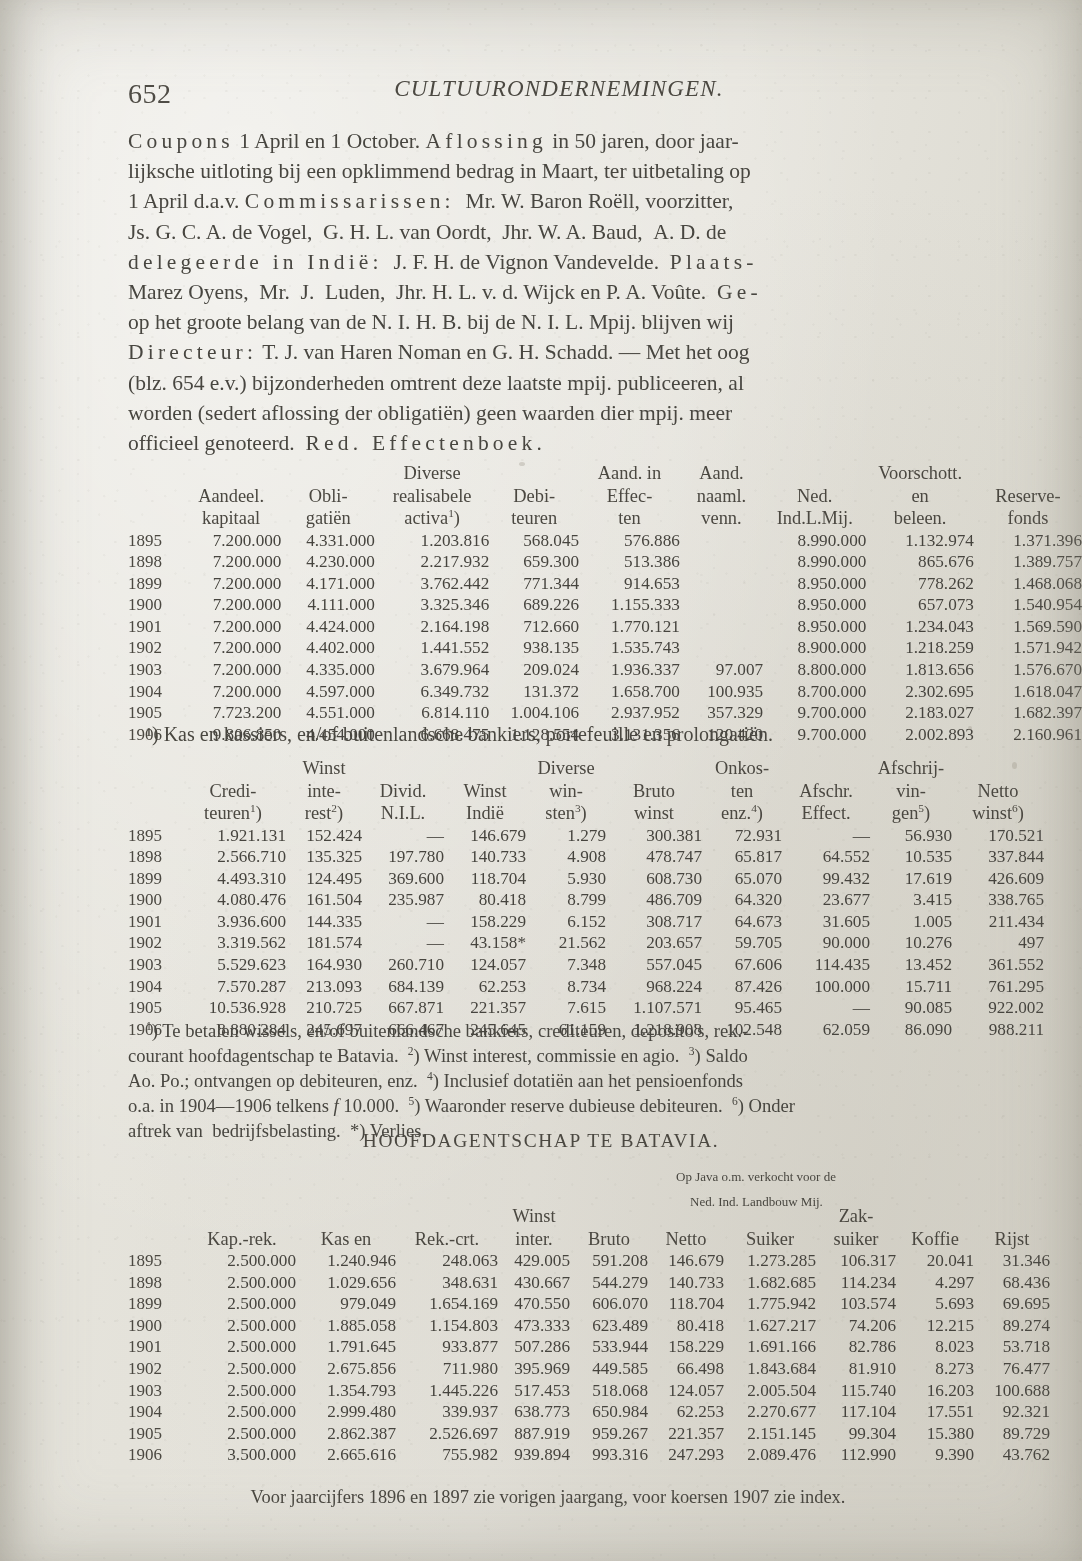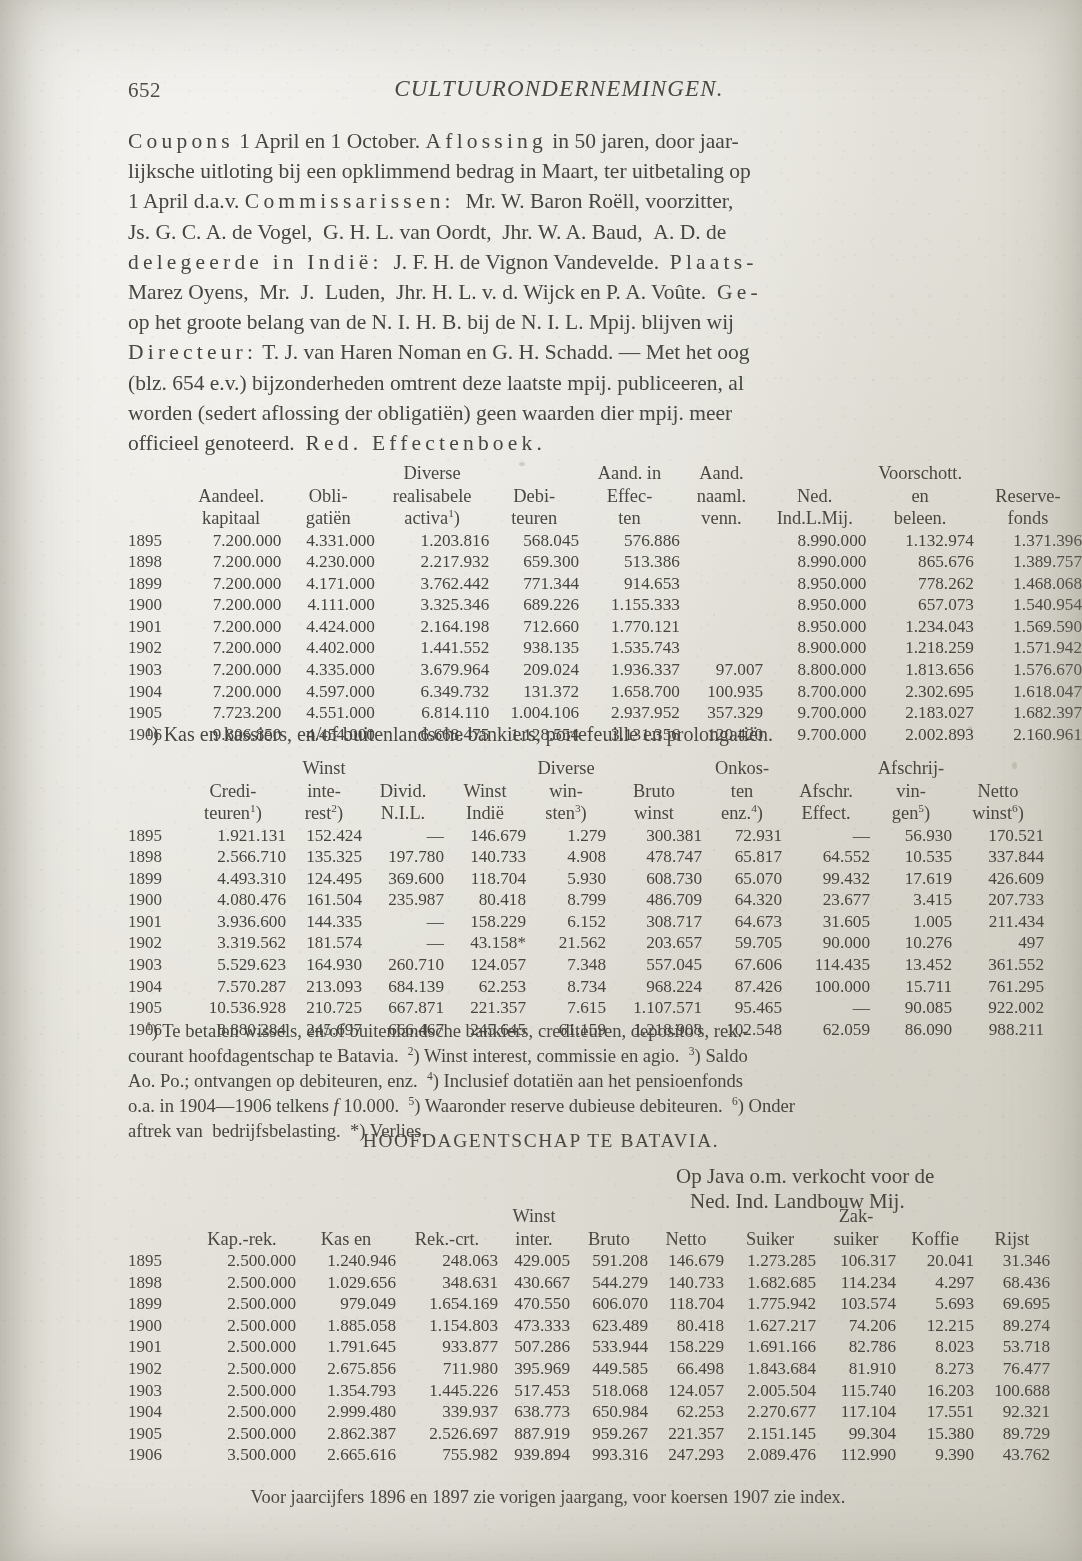--- a/index.html
+++ b/index.html
@@ -44,21 +44,21 @@
   #ink{
     position:absolute;inset:0;
     padding:0;
     filter:contrast(.93) brightness(1.02);
   }
 
   
   .runhead{position:absolute;left:0;right:0;top:78px;height:28px;}
   .folio{
     position:absolute;left:128px;top:0;
-    font-size:21px;letter-spacing:.5px;color:#4a4740;
+    font-size:28px;letter-spacing:.5px;color:#4a4740;
   }
   .runtitle{
     position:absolute;left:0;right:0;top:-2px;
     text-align:center;
     font-style:italic;font-size:23px;letter-spacing:1.2px;
     color:#46433c;
     padding-left:36px;
   }
 
   
@@ -96,21 +96,21 @@
     text-align:justify;text-align-last:left;
   }
   .caption .ln{display:block;white-space:nowrap;}
 
   .sect-title{
     position:absolute;left:0;right:0;
     text-align:center;font-size:19.4px;letter-spacing:1.6px;color:#45423b;
   }
   .rightnote{
     position:absolute;
-    font-size:21px;line-height:25px;text-align:left;color:#43413a;
+    font-size:13px;line-height:25px;text-align:left;color:#43413a;
   }
   .rightnote .ln{display:block;white-space:nowrap;}
 
   .footnote-final{
     position:absolute;left:128px;width:840px;
     font-size:18.4px;color:#43413a;text-align:center;
   }
   .fn1{position:absolute;font-size:20px;color:#43413a;}
 
   
@@ -396,21 +396,21 @@
               <td class="yr">1900</td>
               <td class="num">4.080.476</td>
               <td class="num">161.504</td>
               <td class="num">235.987</td>
               <td class="num">80.418</td>
               <td class="num">8.799</td>
               <td class="num">486.709</td>
               <td class="num">64.320</td>
               <td class="num">23.677</td>
               <td class="num">3.415</td>
-              <td class="num">207.733</td>
+              <td class="num">338.765</td>
             </tr>
             <tr>
               <td class="yr">1901</td>
               <td class="num">3.936.600</td>
               <td class="num">144.335</td>
               <td class="num">—</td>
               <td class="num">158.229</td>
               <td class="num">6.152</td>
               <td class="num">308.717</td>
               <td class="num">64.673</td>

